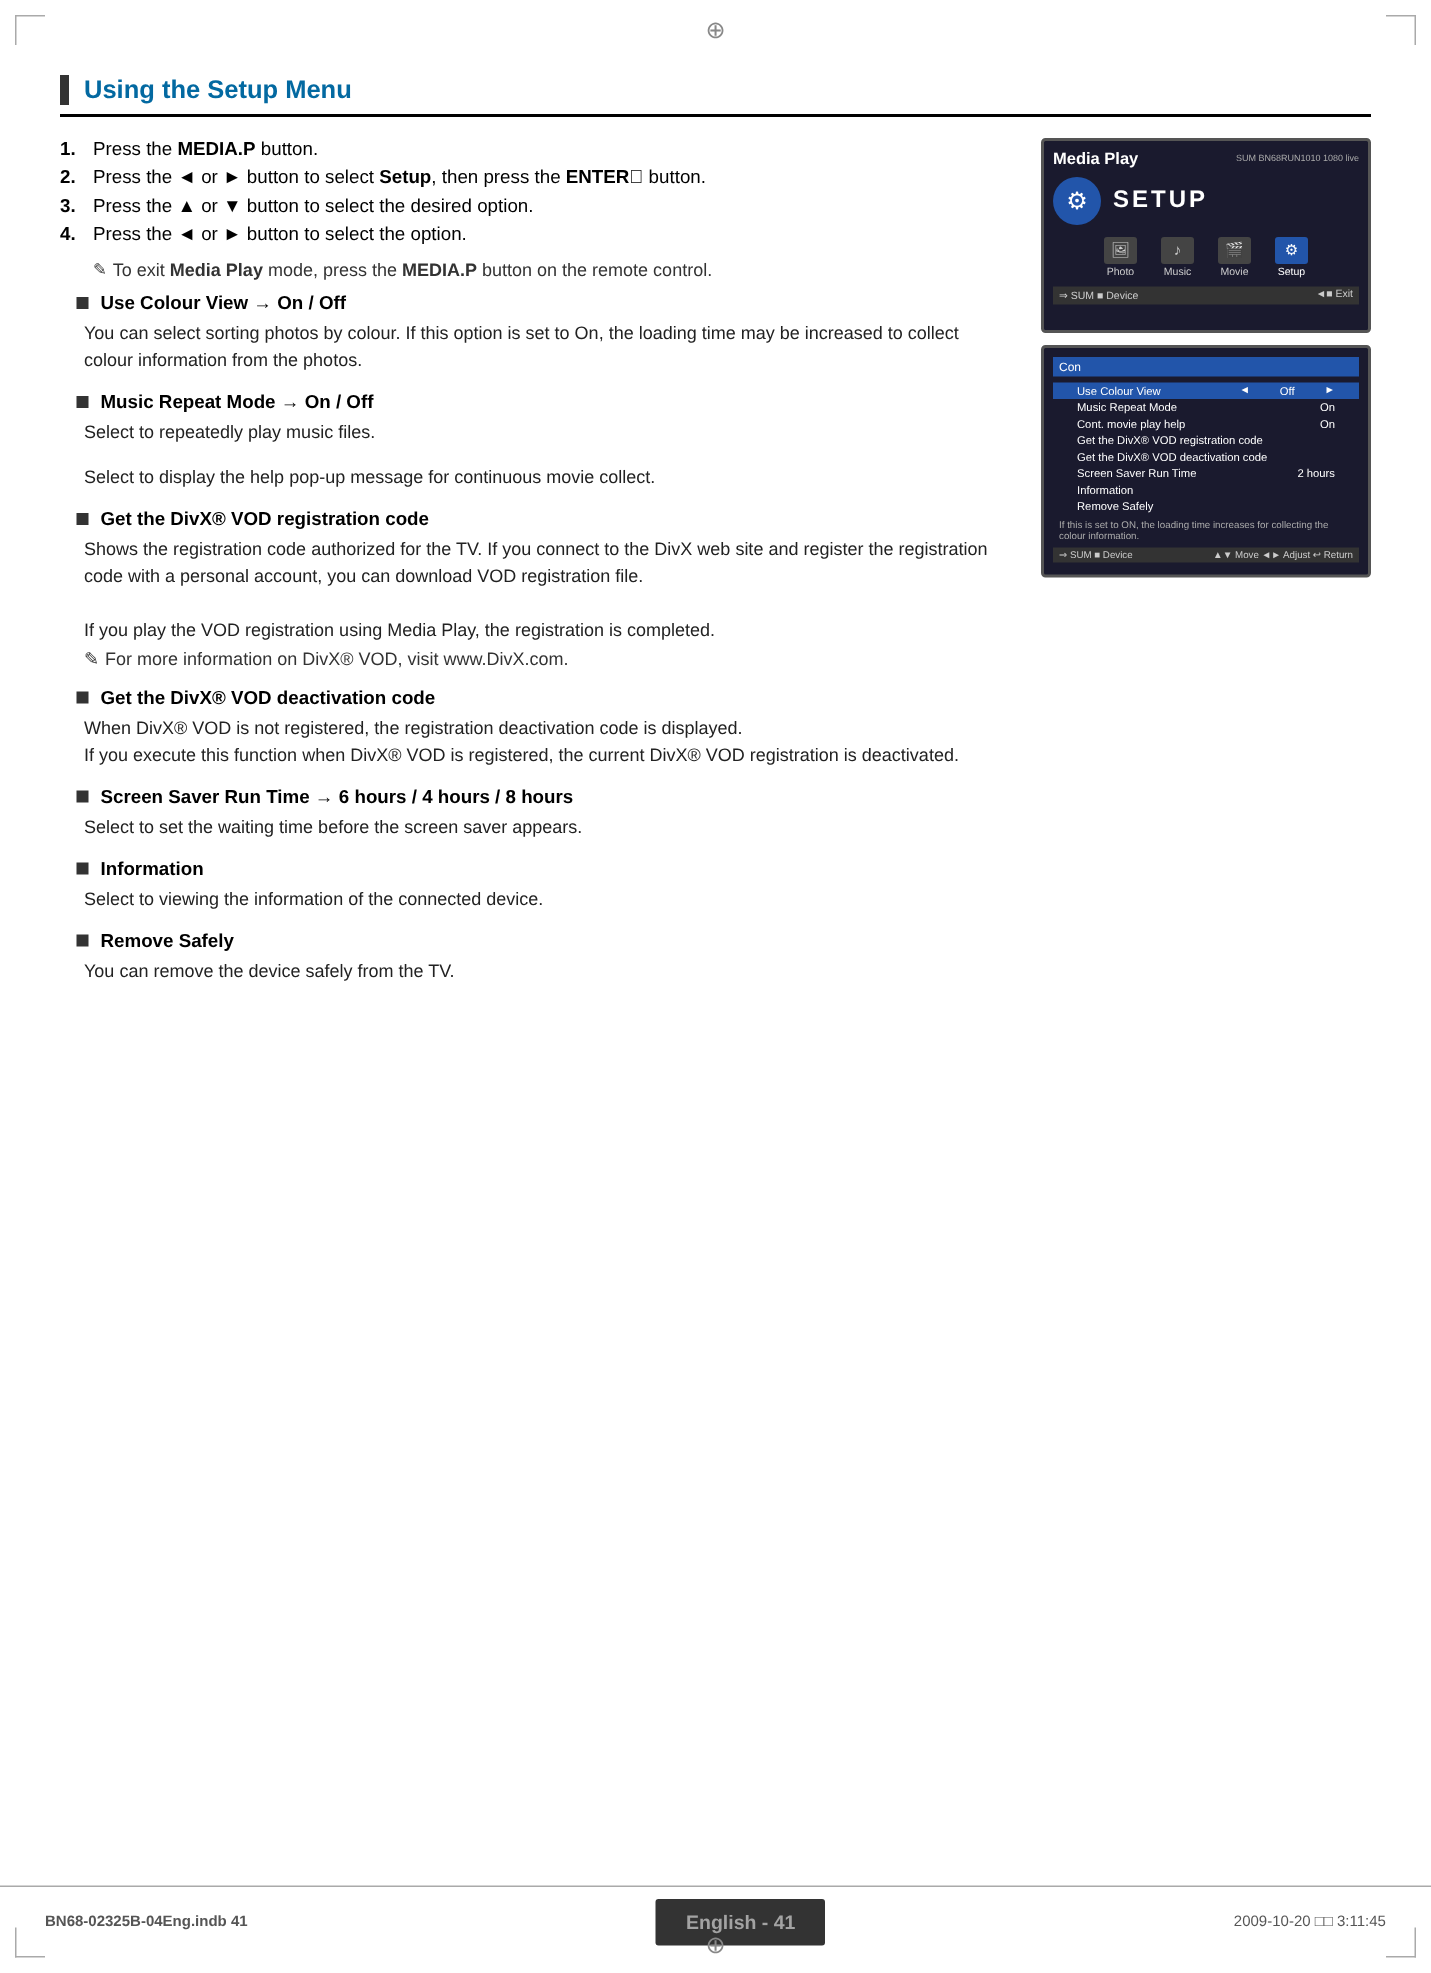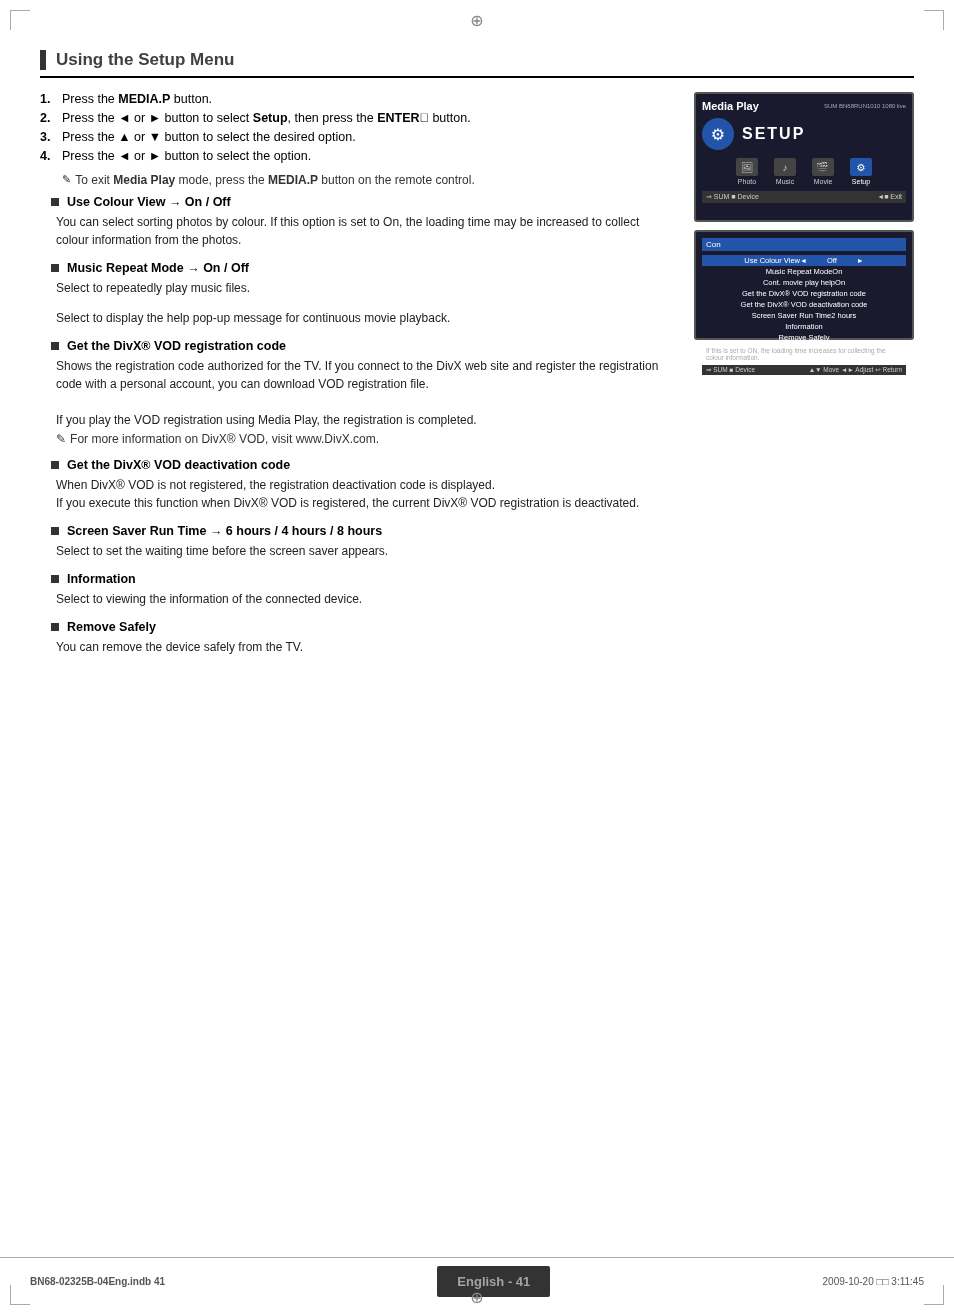--- a/index.html
+++ b/index.html
@@ -49,21 +49,21 @@
       top: 50px;
       left: 40px;
       right: 40px;
       bottom: 60px;
     }
 
     
     .section-title {
       font-size: 17px;
       font-weight: bold;
-      color: #404040;
+      color: #0369a1;
       border-bottom: 2px solid #000;
       padding-bottom: 6px;
       margin-bottom: 14px;
       display: flex;
       align-items: center;
     }
     .section-title-bar {
       width: 6px;
       height: 20px;
       background: #333;
@@ -168,21 +168,21 @@
       padding: 6px;
       color: #fff;
       font-size: 9px;
     }
 
     .tv-screen-1 {
       height: 130px;
     }
 
     .tv-screen-2 {
-      height: 110px;
+      height: 155px;
     }
 
     
     .screen1-top {
       display: flex;
       justify-content: space-between;
       align-items: center;
       margin-bottom: 6px;
     }
     .screen1-title {
@@ -260,21 +260,21 @@
     .screen2-header {
       background: #2255aa;
       padding: 2px 4px;
       font-size: 8px;
       margin-bottom: 4px;
       display: flex;
       justify-content: space-between;
     }
     .menu-row {
       display: flex;
-      justify-content: center;
+      justify-content: space-between;
       padding: 1px 16px;
       font-size: 7.5px;
     }
     .menu-row.highlighted {
       background: #2255aa;
     }
     .menu-row-value {
       display: flex;
       gap: 20px;
       align-items: center;
@@ -400,21 +400,21 @@
           <span class="bullet-sq"></span>
           <span class="bullet-title">Music Repeat Mode → On / Off</span>
         </div>
         <div class="bullet-body">
           Select to repeatedly play music files.
         </div>
       </div>
 
       <div class="bullet-section">
         <div class="bullet-body">
-          Select to display the help pop-up message for continuous movie playback.
+          Select to display the help pop-up message for continuous movie collect.
         </div>
       </div>
 
       <div class="bullet-section">
         <div class="bullet-header">
           <span class="bullet-sq"></span>
           <span class="bullet-title">Get the DivX® VOD registration code</span>
         </div>
         <div class="bullet-body">
           Shows the registration code authorized for the TV. If you connect to the DivX web site and register the registration code with a personal account, you can download VOD registration file.<br><br>

